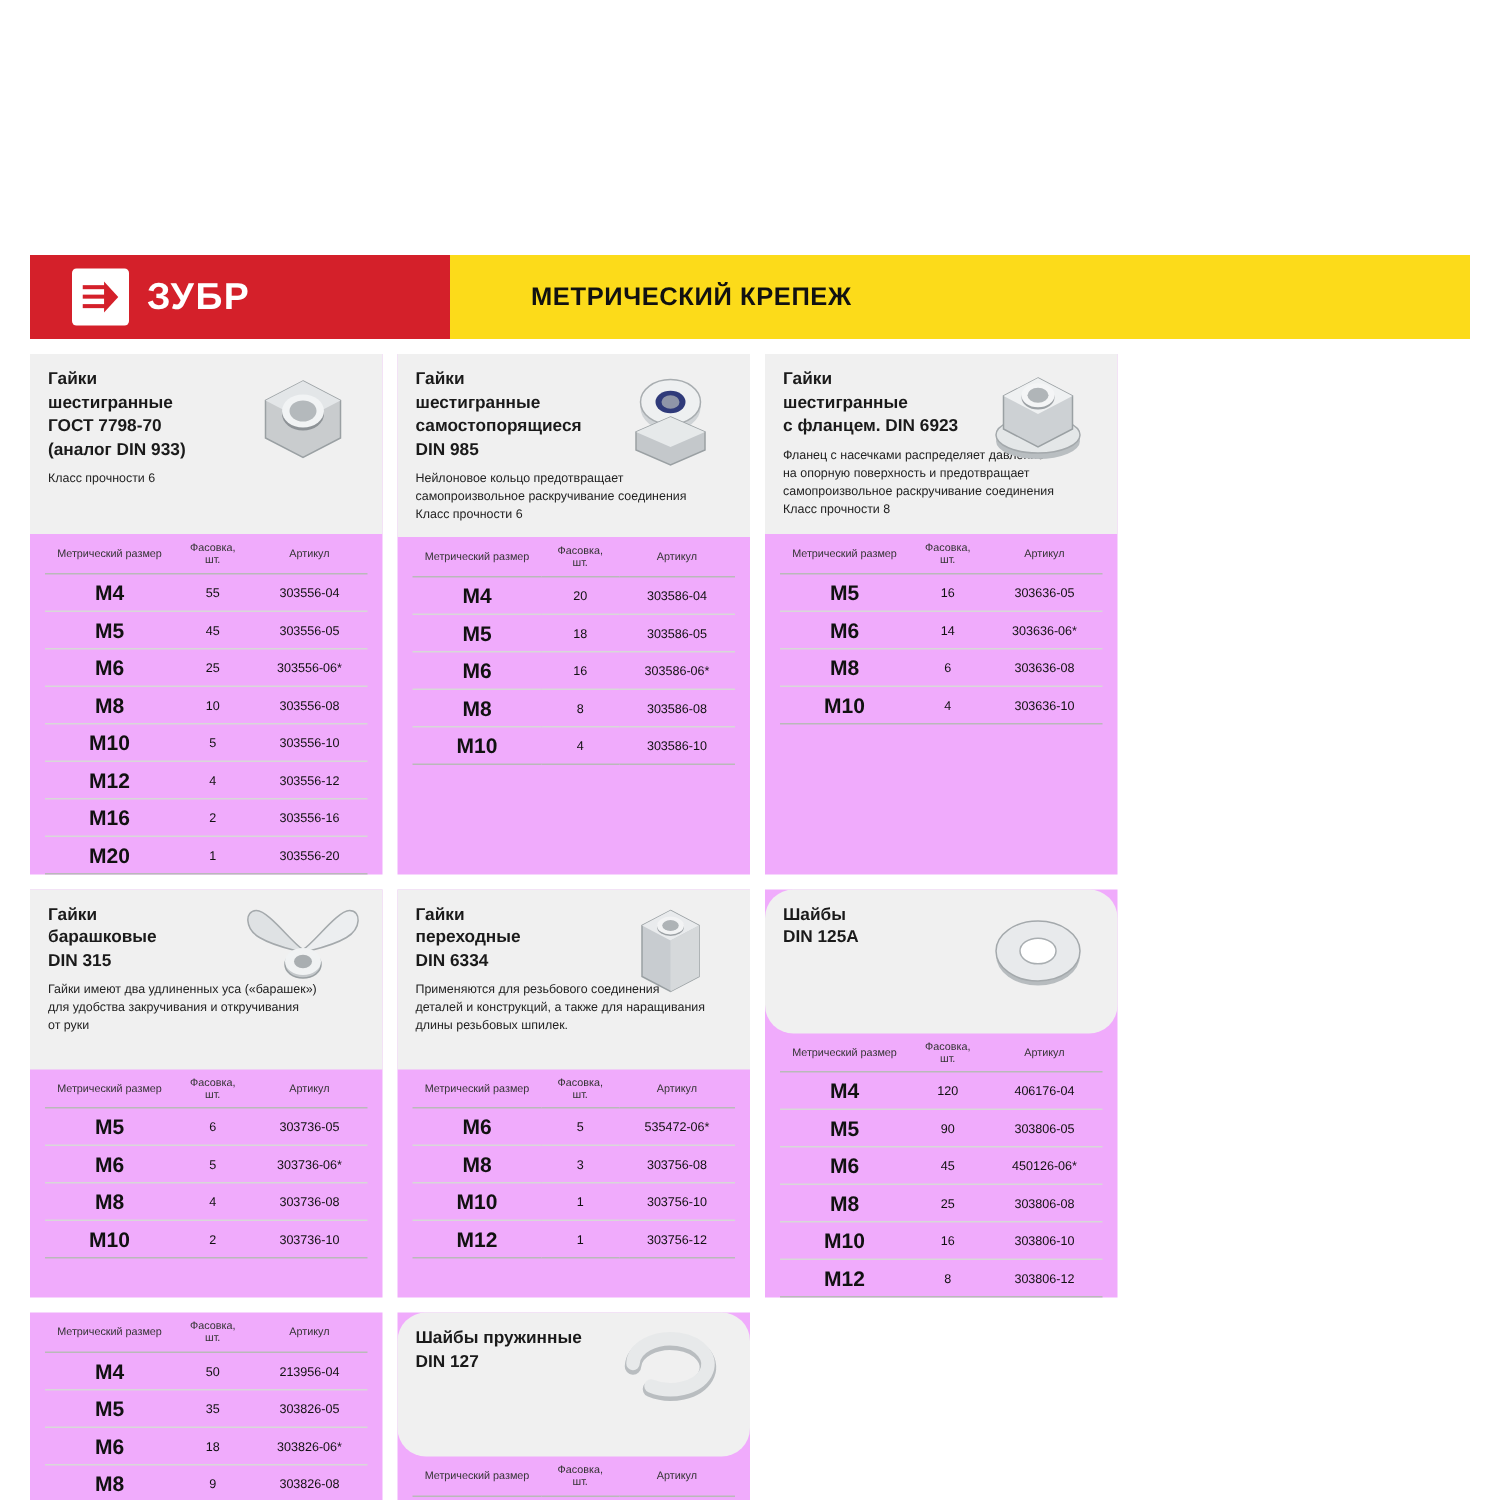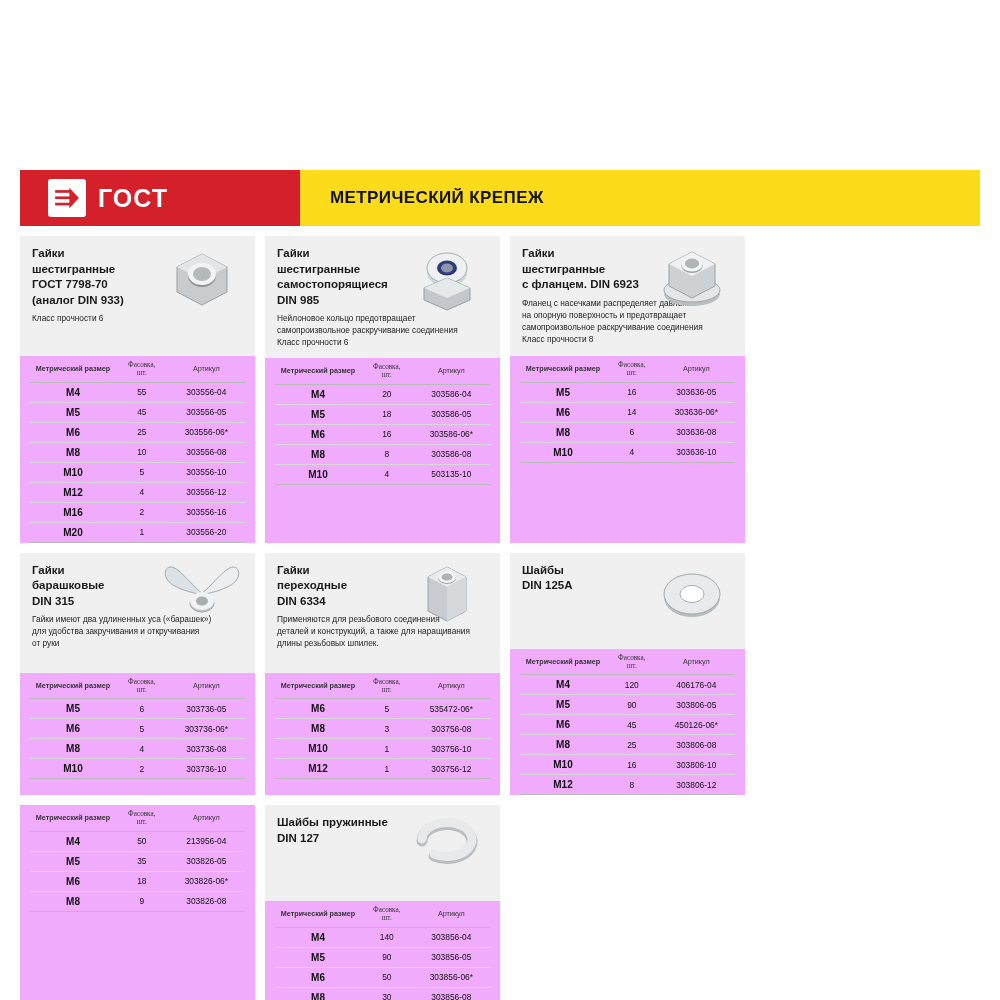--- a/index.html
+++ b/index.html
@@ -26,74 +26,74 @@
   }
   .logo-mark svg{display:block;}
   .logo-text{
     color:#ffffff;font-weight:bold;font-size:25px;letter-spacing:1px;
     font-family:"Liberation Sans", sans-serif;
   }
   .title-block{
     flex:1;background:#fcdb1a;display:flex;align-items:center;
     padding-left:30px;box-sizing:border-box;
   }
-  .title-block .ttl{font-weight:bold;font-size:17px;letter-spacing:.4px;color:#111;}
+  .title-block .ttl{font-weight:bold;font-size:17px;letter-spacing:.4px;color:#111;margin-left:24px;}
 
   
   .grid{display:flex;flex-wrap:wrap;gap:10px;}
   .card{
     width:235px;background:#f0abfc;box-sizing:border-box;
     display:flex;flex-direction:column;
   }
   .card-head{
     background:#f0f0f0;padding:10px 12px 10px 12px;box-sizing:border-box;
     position:relative;min-height:120px;
   }
-  .card-head.short{min-height:96px;}
+  .card-head.short{min-height:96px;border-radius:19px;}
   .card-title{font-weight:bold;font-size:11.5px;line-height:1.35;margin:0 0 2px 0;}
   .card-sub{font-size:8.3px;line-height:1.45;color:#222;margin-top:4px;}
   .card-img{
     position:absolute;right:8px;top:6px;width:90px;height:72px;
   }
   .card-img svg{display:block;width:100%;height:100%;}
 
   
   table{border-collapse:collapse;width:100%;font-size:8.5px;}
   thead th{
     font-weight:normal;font-size:7.2px;color:#333;padding:5px 2px 4px 2px;
     border-bottom:1px solid #b9b9b9;text-align:center;line-height:1.15;
   }
   tbody td{
     text-align:center;padding:4px 2px;border-bottom:1px solid #d8d8d8;
     font-size:8.4px;color:#111;
   }
-  tbody td.size{font-weight:bold;font-size:10px;}
+  tbody td.size{font-weight:bold;font-size:14px;}
   tbody tr:last-child td{border-bottom:1px solid #b9b9b9;}
-  .col-a{width:40%;font-weight:bold;}
-  .col-b{width:24%;font-family:Liberation Serif, serif;}
+  .col-a{width:40%;}
+  .col-b{width:24%;}
   .col-c{width:36%;}
 
   .tbl-wrap{padding:0 10px;}
 </style>
 </head>
 <body>
 
 <div class="sheet">
 
   <div class="header">
     <div class="logo-block">
       <div class="logo-mark">
         <svg viewBox="0 0 38 38" width="30" height="30" aria-hidden="true">
           <rect x="4" y="9" width="20" height="3.4" fill="#d4202a"></rect>
           <rect x="4" y="17" width="20" height="3.4" fill="#d4202a"></rect>
           <rect x="4" y="25" width="20" height="3.4" fill="#d4202a"></rect>
           <polygon points="22,6 34,19 22,32" fill="#d4202a"></polygon>
         </svg>
       </div>
-      <div class="logo-text">ГОСТ</div>
+      <div class="logo-text">ЗУБР</div>
     </div>
     <div class="title-block">
       <div class="ttl">МЕТРИЧЕСКИЙ КРЕПЕЖ</div>
     </div>
   </div>
 
   <div class="grid">
 
     <div class="card">
       <div class="card-head">
@@ -223,21 +223,21 @@
                 <td>303586-06*</td>
               </tr>
           <tr>
                 <td class="size">M8</td>
                 <td>8</td>
                 <td>303586-08</td>
               </tr>
           <tr>
                 <td class="size">M10</td>
                 <td>4</td>
-                <td>503135-10</td>
+                <td>303586-10</td>
               </tr>
         </tbody>
       </table>
       </div>
     </div>
 
     <div class="card">
       <div class="card-head">
         <div class="card-img">
           <svg viewBox="0 0 90 72">

